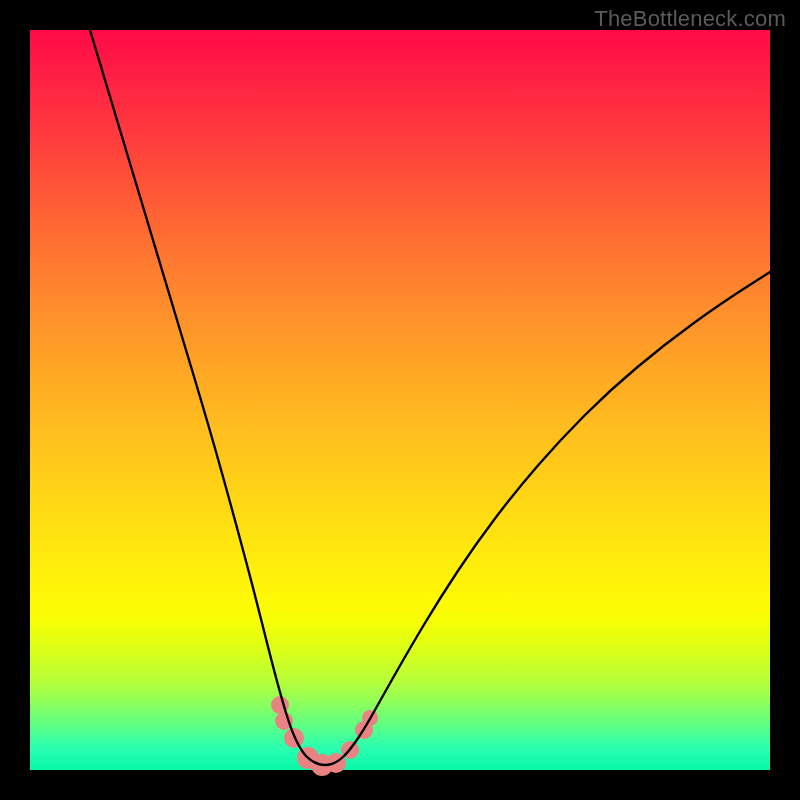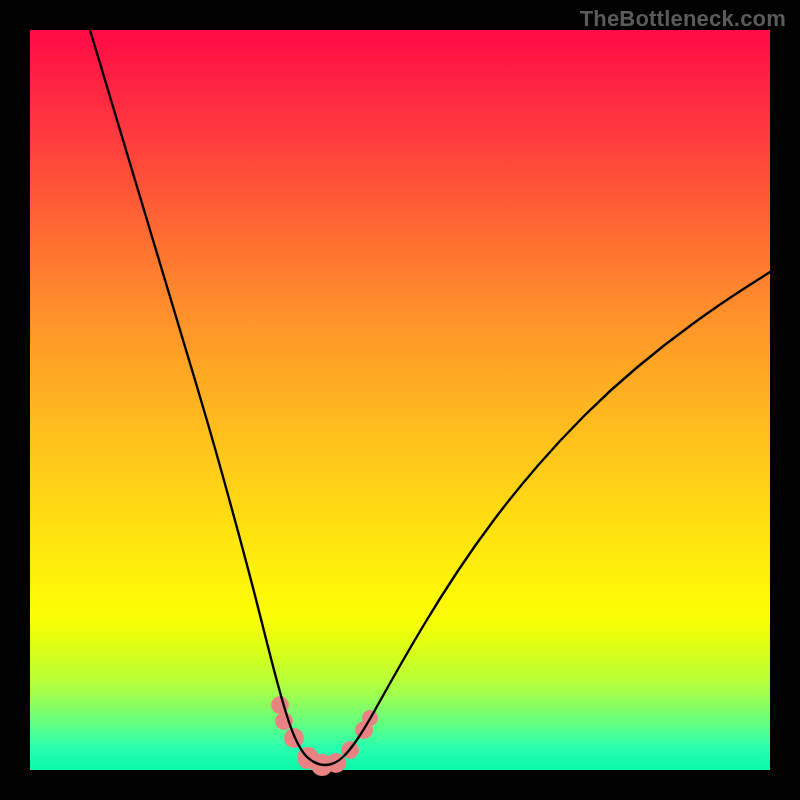--- a/index.html
+++ b/index.html
@@ -16,21 +16,21 @@
     width: 800px;
     height: 800px;
     background: #000;
   }
   .watermark {
     position: absolute;
     top: 6px;
     right: 14px;
     color: #5b5b5b;
     font-size: 22px;
-    font-weight: 700;
+    font-weight: 400;
     letter-spacing: 0.2px;
     user-select: none;
   }
   .plot-frame {
     position: absolute;
     left: 30px;
     top: 30px;
     width: 740px;
     height: 740px;
     background: #000;

